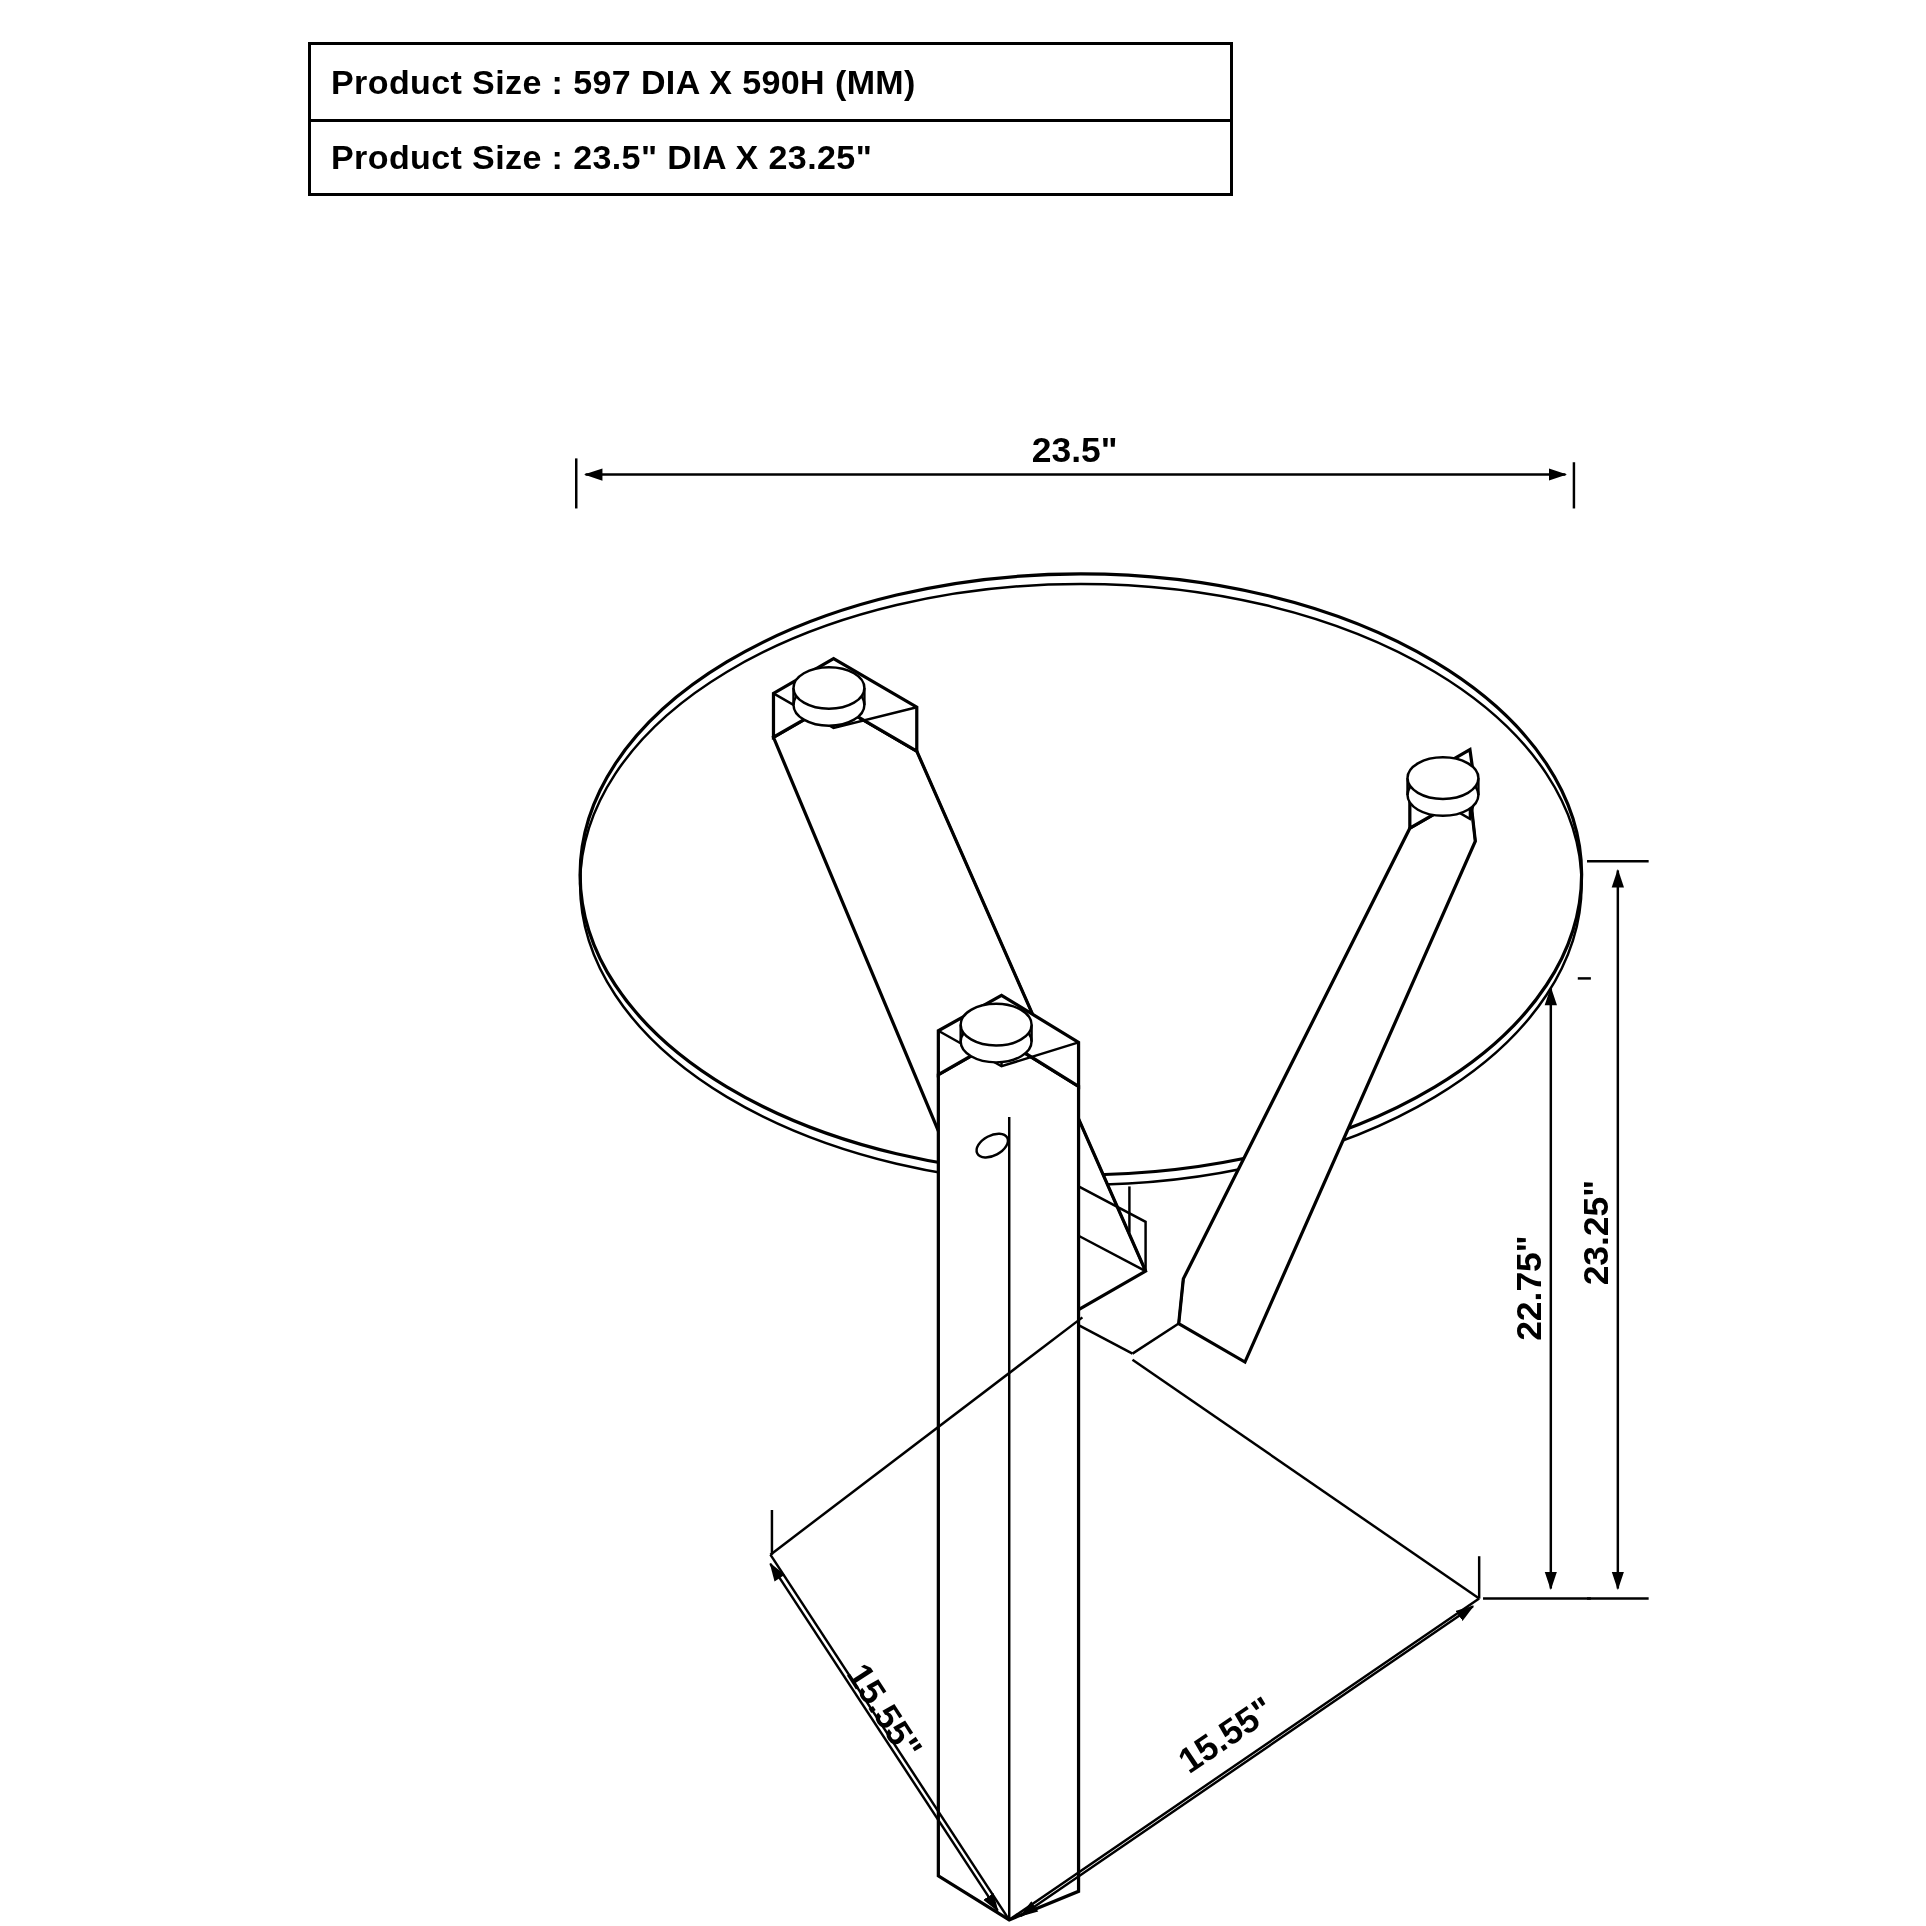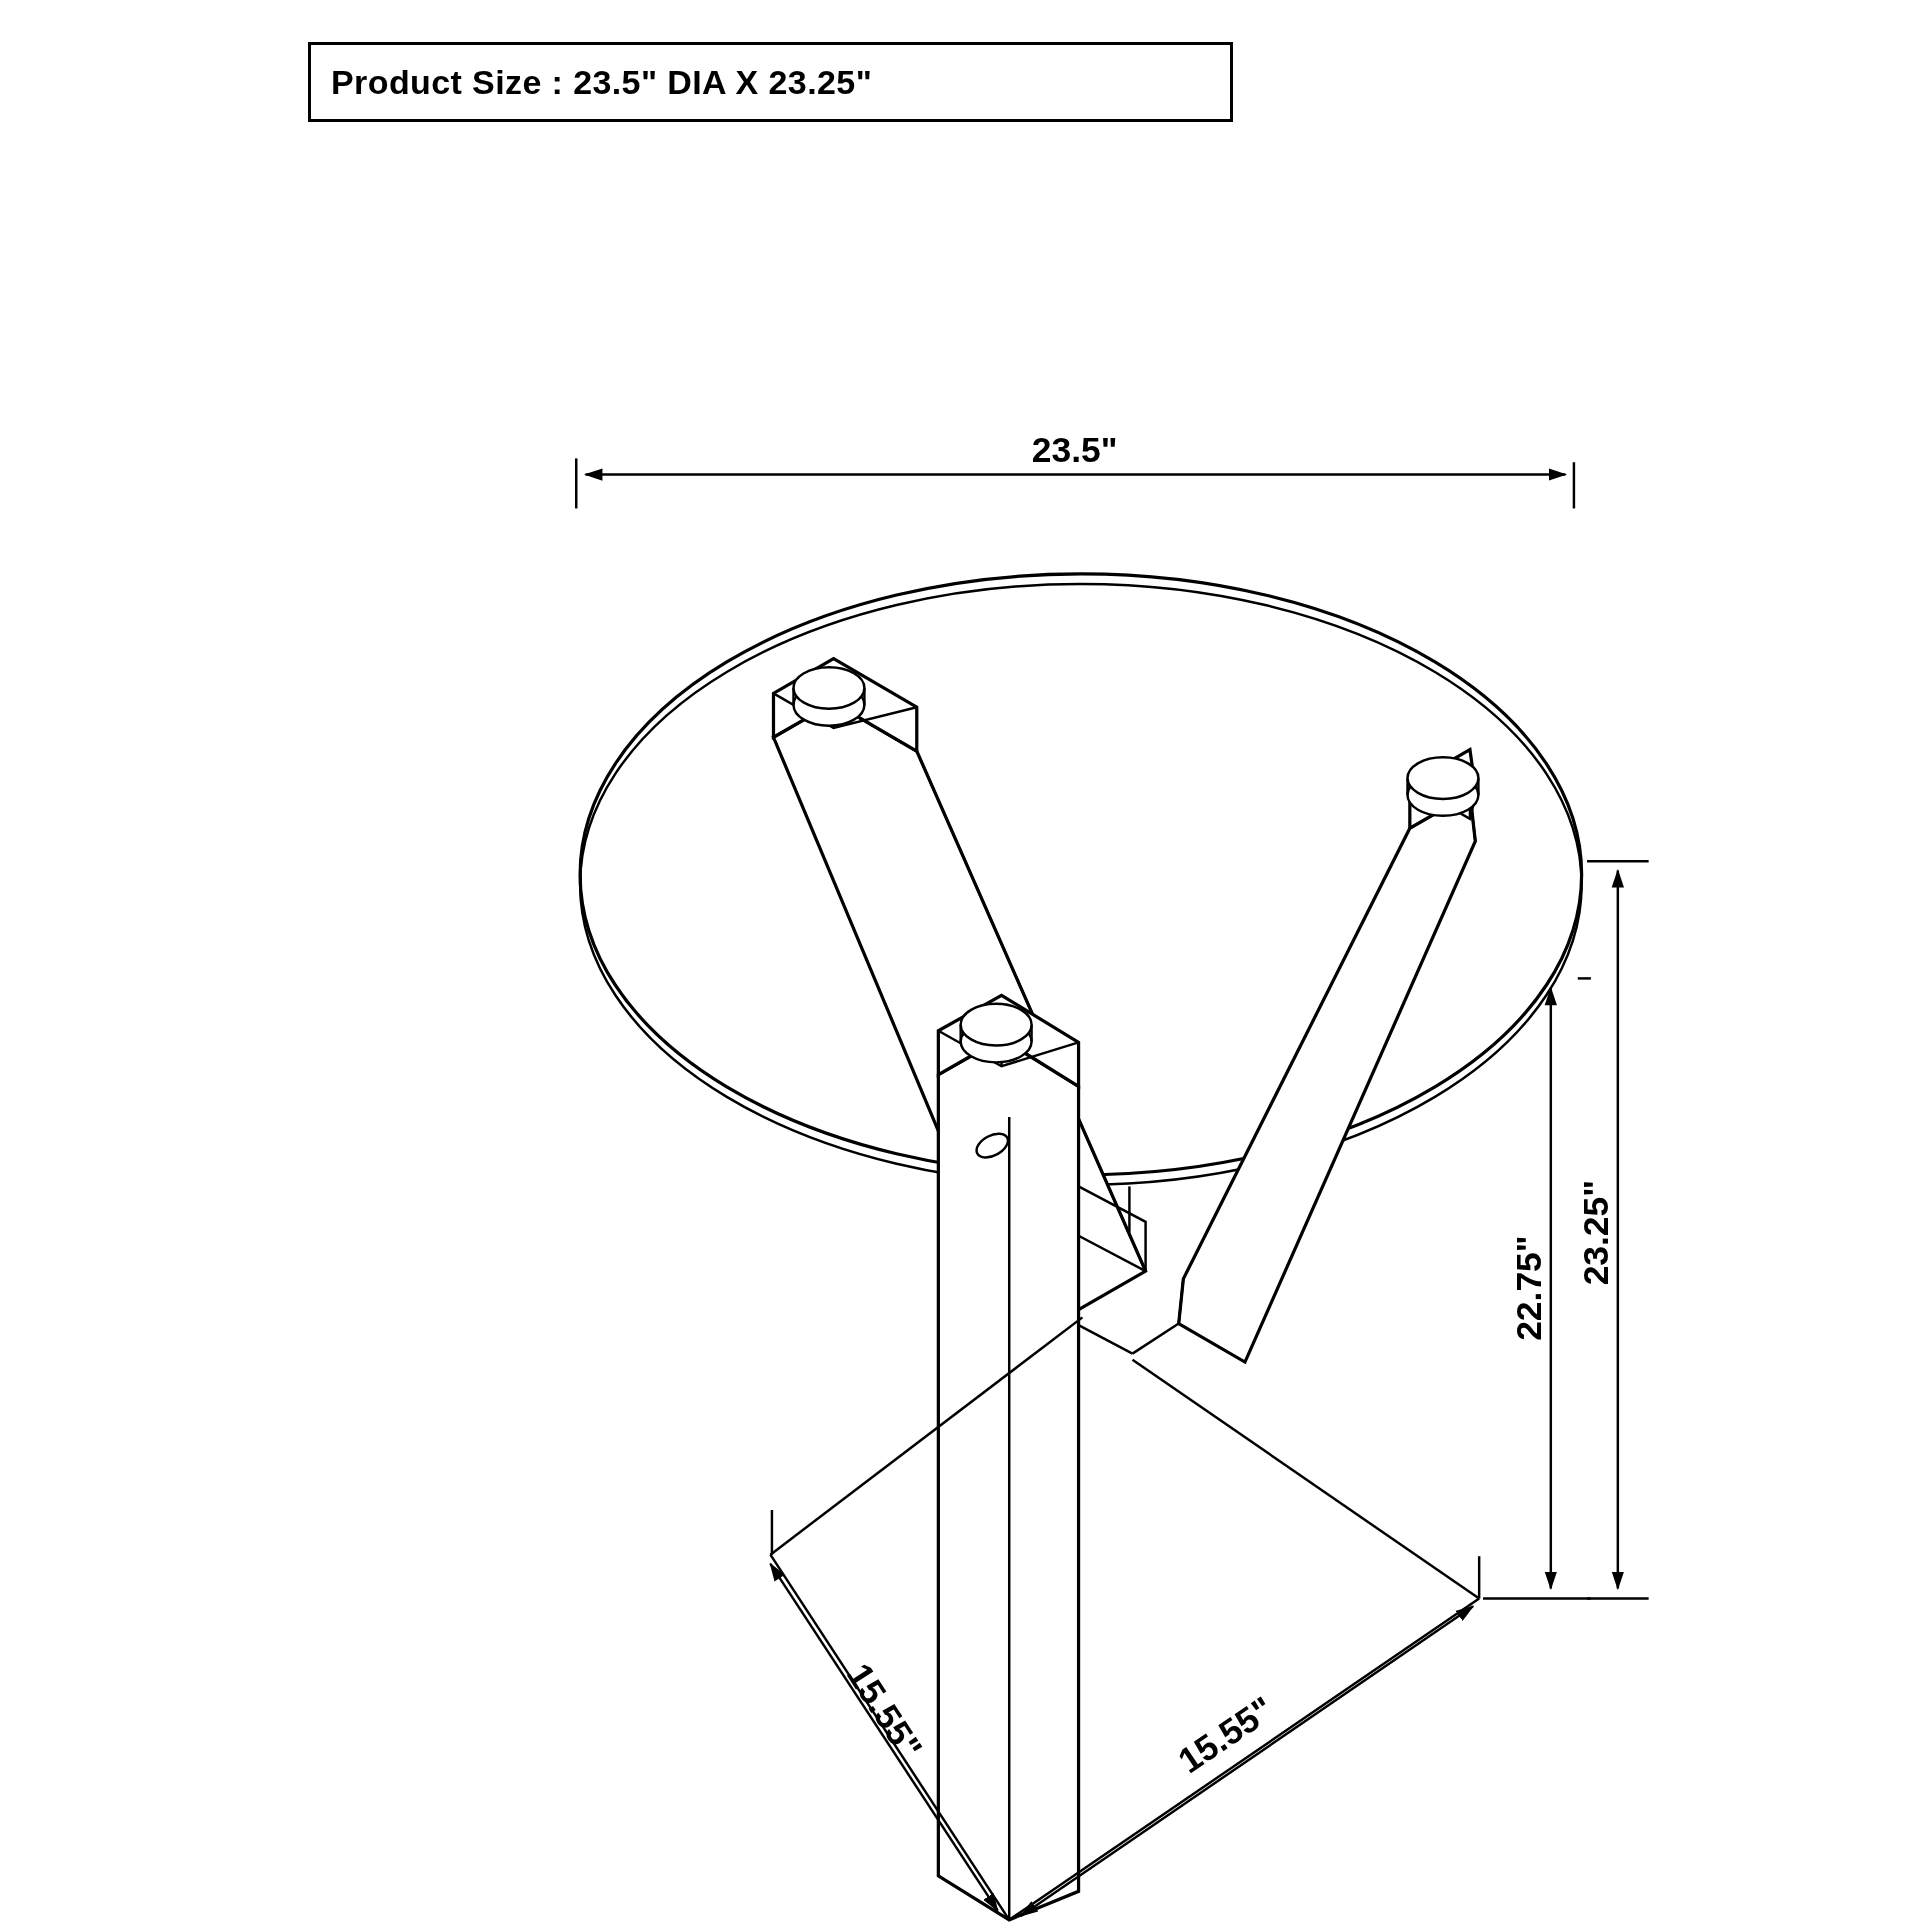--- a/index.html
+++ b/index.html
@@ -65,20 +65,23 @@
   }
   .obj-fill { fill: #ffffff; }
 </style>
 </head>
 <body>
 
 <div id="stage">
 
   <div class="spec-table">
     <div class="spec-row">
+      <span>Product Size : 597 DIA X 590H (MM)</span>
+    </div>
+    <div class="spec-row">
       <span>Product Size : 23.5" DIA X 23.25"</span>
     </div>
   </div>
 
   <svg id="drawing" width="1926" height="1926" viewBox="0 0 2500 2500">
 
     <defs>
       <marker id="ah" markerWidth="26" markerHeight="26" refX="22" refY="8" orient="auto" markerUnits="userSpaceOnUse">
         <path d="M0,0 L24,8 L0,16 z" fill="#000"></path>
       </marker>

